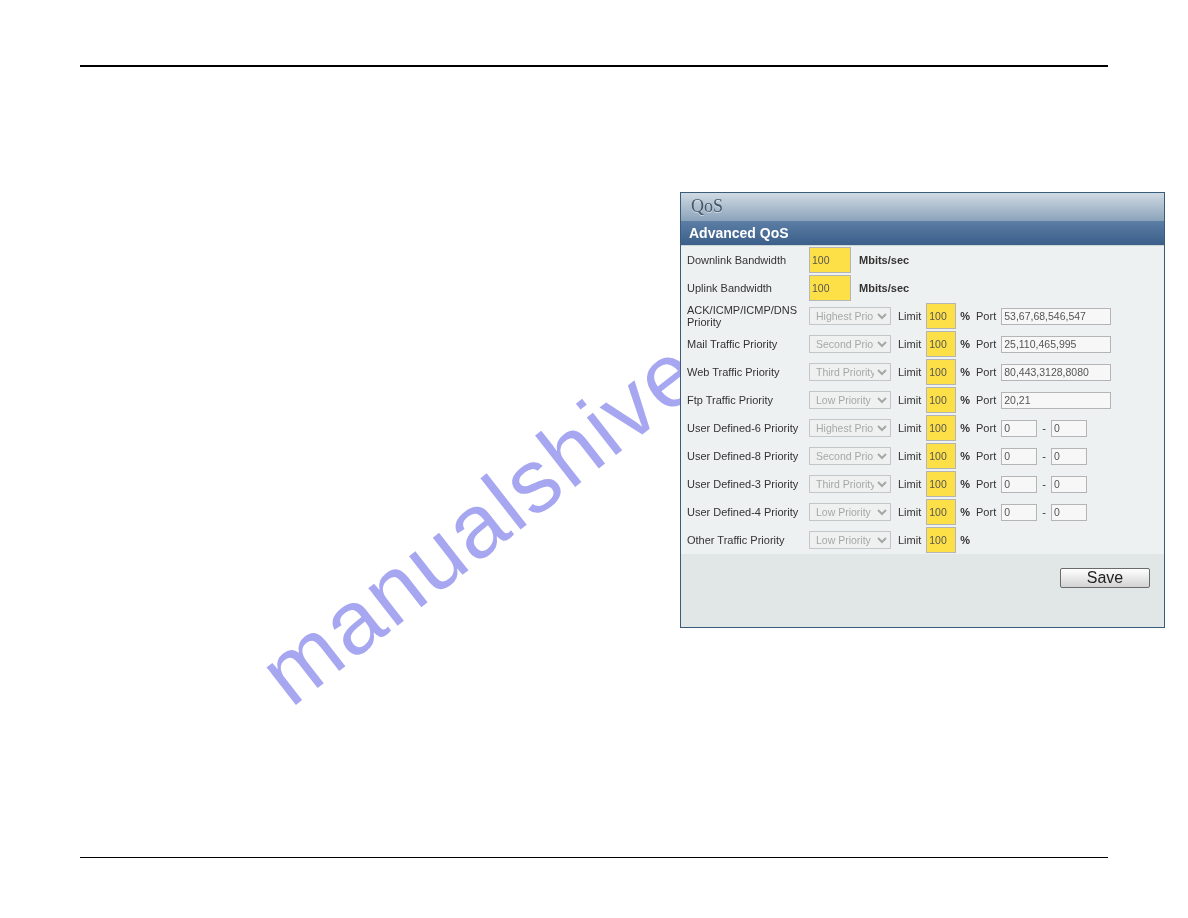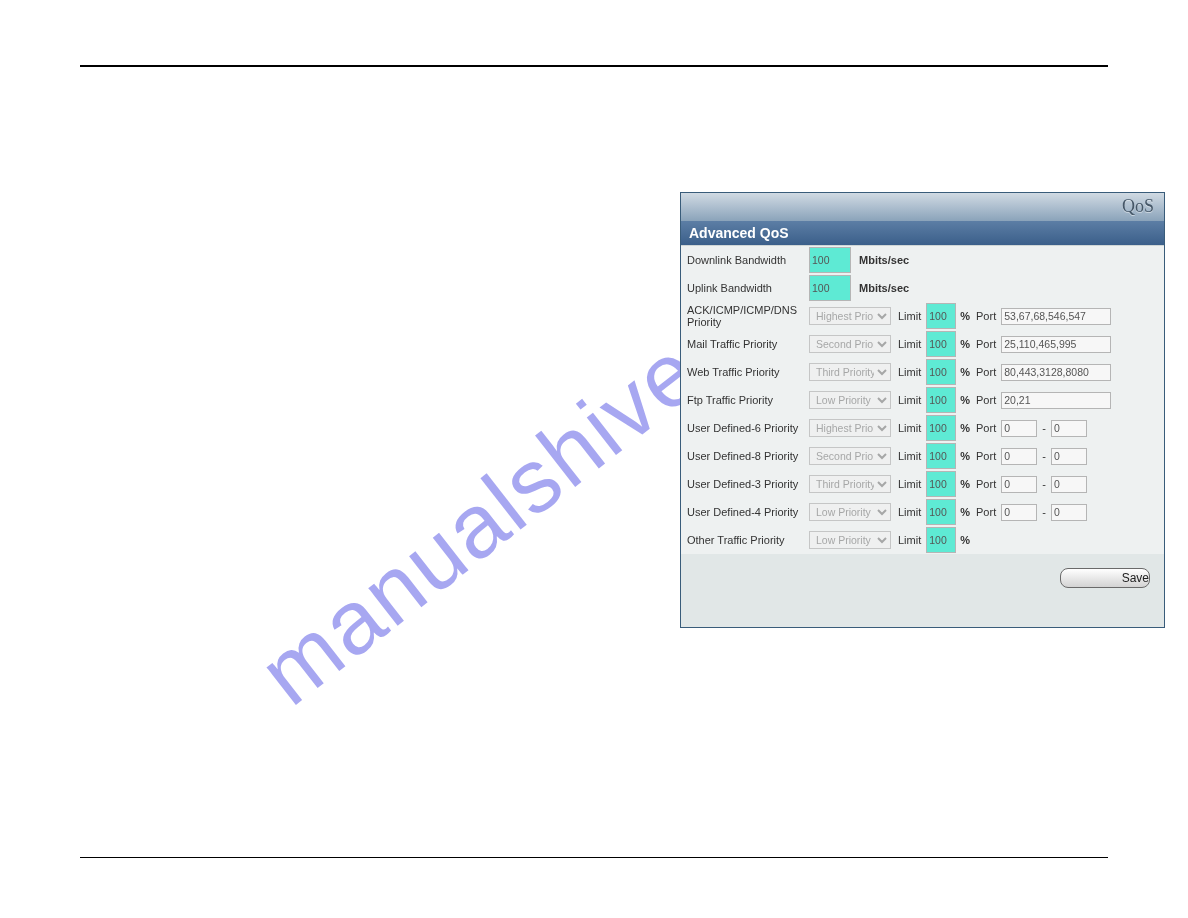--- a/index.html
+++ b/index.html
@@ -33,21 +33,20 @@
   }
   .panel-title {
     height: 28px;
     background: linear-gradient(to bottom, #8fa8bf 0%, #5a7a96 50%, #30506e 100%);
     border-bottom: 1px solid #2b4661;
     color: #3a5167;
     font-family: "Times New Roman", Georgia, serif;
     font-size: 18px;
     padding: 3px 10px 0 10px;
     text-shadow: 0 1px 0 rgba(255,255,255,0.5);
-    text-align: right;
   }
   .panel-title-inner {
     background: linear-gradient(to bottom, #d0dae3 0%, #8aa3ba 100%);
     margin: -3px -10px 0 -10px;
     padding: 3px 10px 3px 10px;
     height: 28px;
     font-style: normal;
     color: #455768;
   }
   .enable-row {
@@ -89,21 +88,21 @@
     border: 1px solid #b5b5b5;
     color: #666;
     padding: 0 0 0 2px;
   }
   select.prio[disabled] { color: #888; background:#f0f0f0; }
   .small-label { flex: 0 0 auto; padding: 0 3px 0 5px; color: #333; }
   input.num {
     width: 30px; height: 17px;
     font-size: 10.5px;
     border: 1px solid #b5b5b5;
-    background: #5eead4;
+    background: #fde047;
     color: #555;
     padding: 12px 2px;
   }
   input.num-bw { width: 42px; }
   input.port-long {
     width: 110px; height: 17px;
     font-size: 10.5px;
     border: 1px solid #b5b5b5;
     background: #f7f7f7;
     color: #555;
@@ -122,27 +121,26 @@
   .percent { color:#333; padding-left:2px; padding-right:4px; flex:0 0 auto; font-weight: bold; }
   .dash { color:#333; padding:0 3px; flex:0 0 auto; }
   .save-row {
     display:flex;
     justify-content:flex-end;
     padding: 14px 14px 0 0;
   }
   button.save-btn {
     width: 90px; height: 20px;
     border: 1px solid #6a6a6a;
-    border-radius: 8px;
+    border-radius: 2px;
     background: linear-gradient(to bottom, #ffffff 0%, #d3d3d3 100%);
-    font-size: 12px;
+    font-size: 16px;
     color: #222;
     cursor: pointer;
     padding: 0;
-    text-align: right;
   }
   
   .wm {
     position: absolute;
     top: 460px; left: 560px;
     transform: translate(-50%,-50%) rotate(-38deg);
     font-size: 90px;
     font-family: Arial, sans-serif;
     color: rgba(95, 95, 230, 0.55);
     letter-spacing: 2px;

